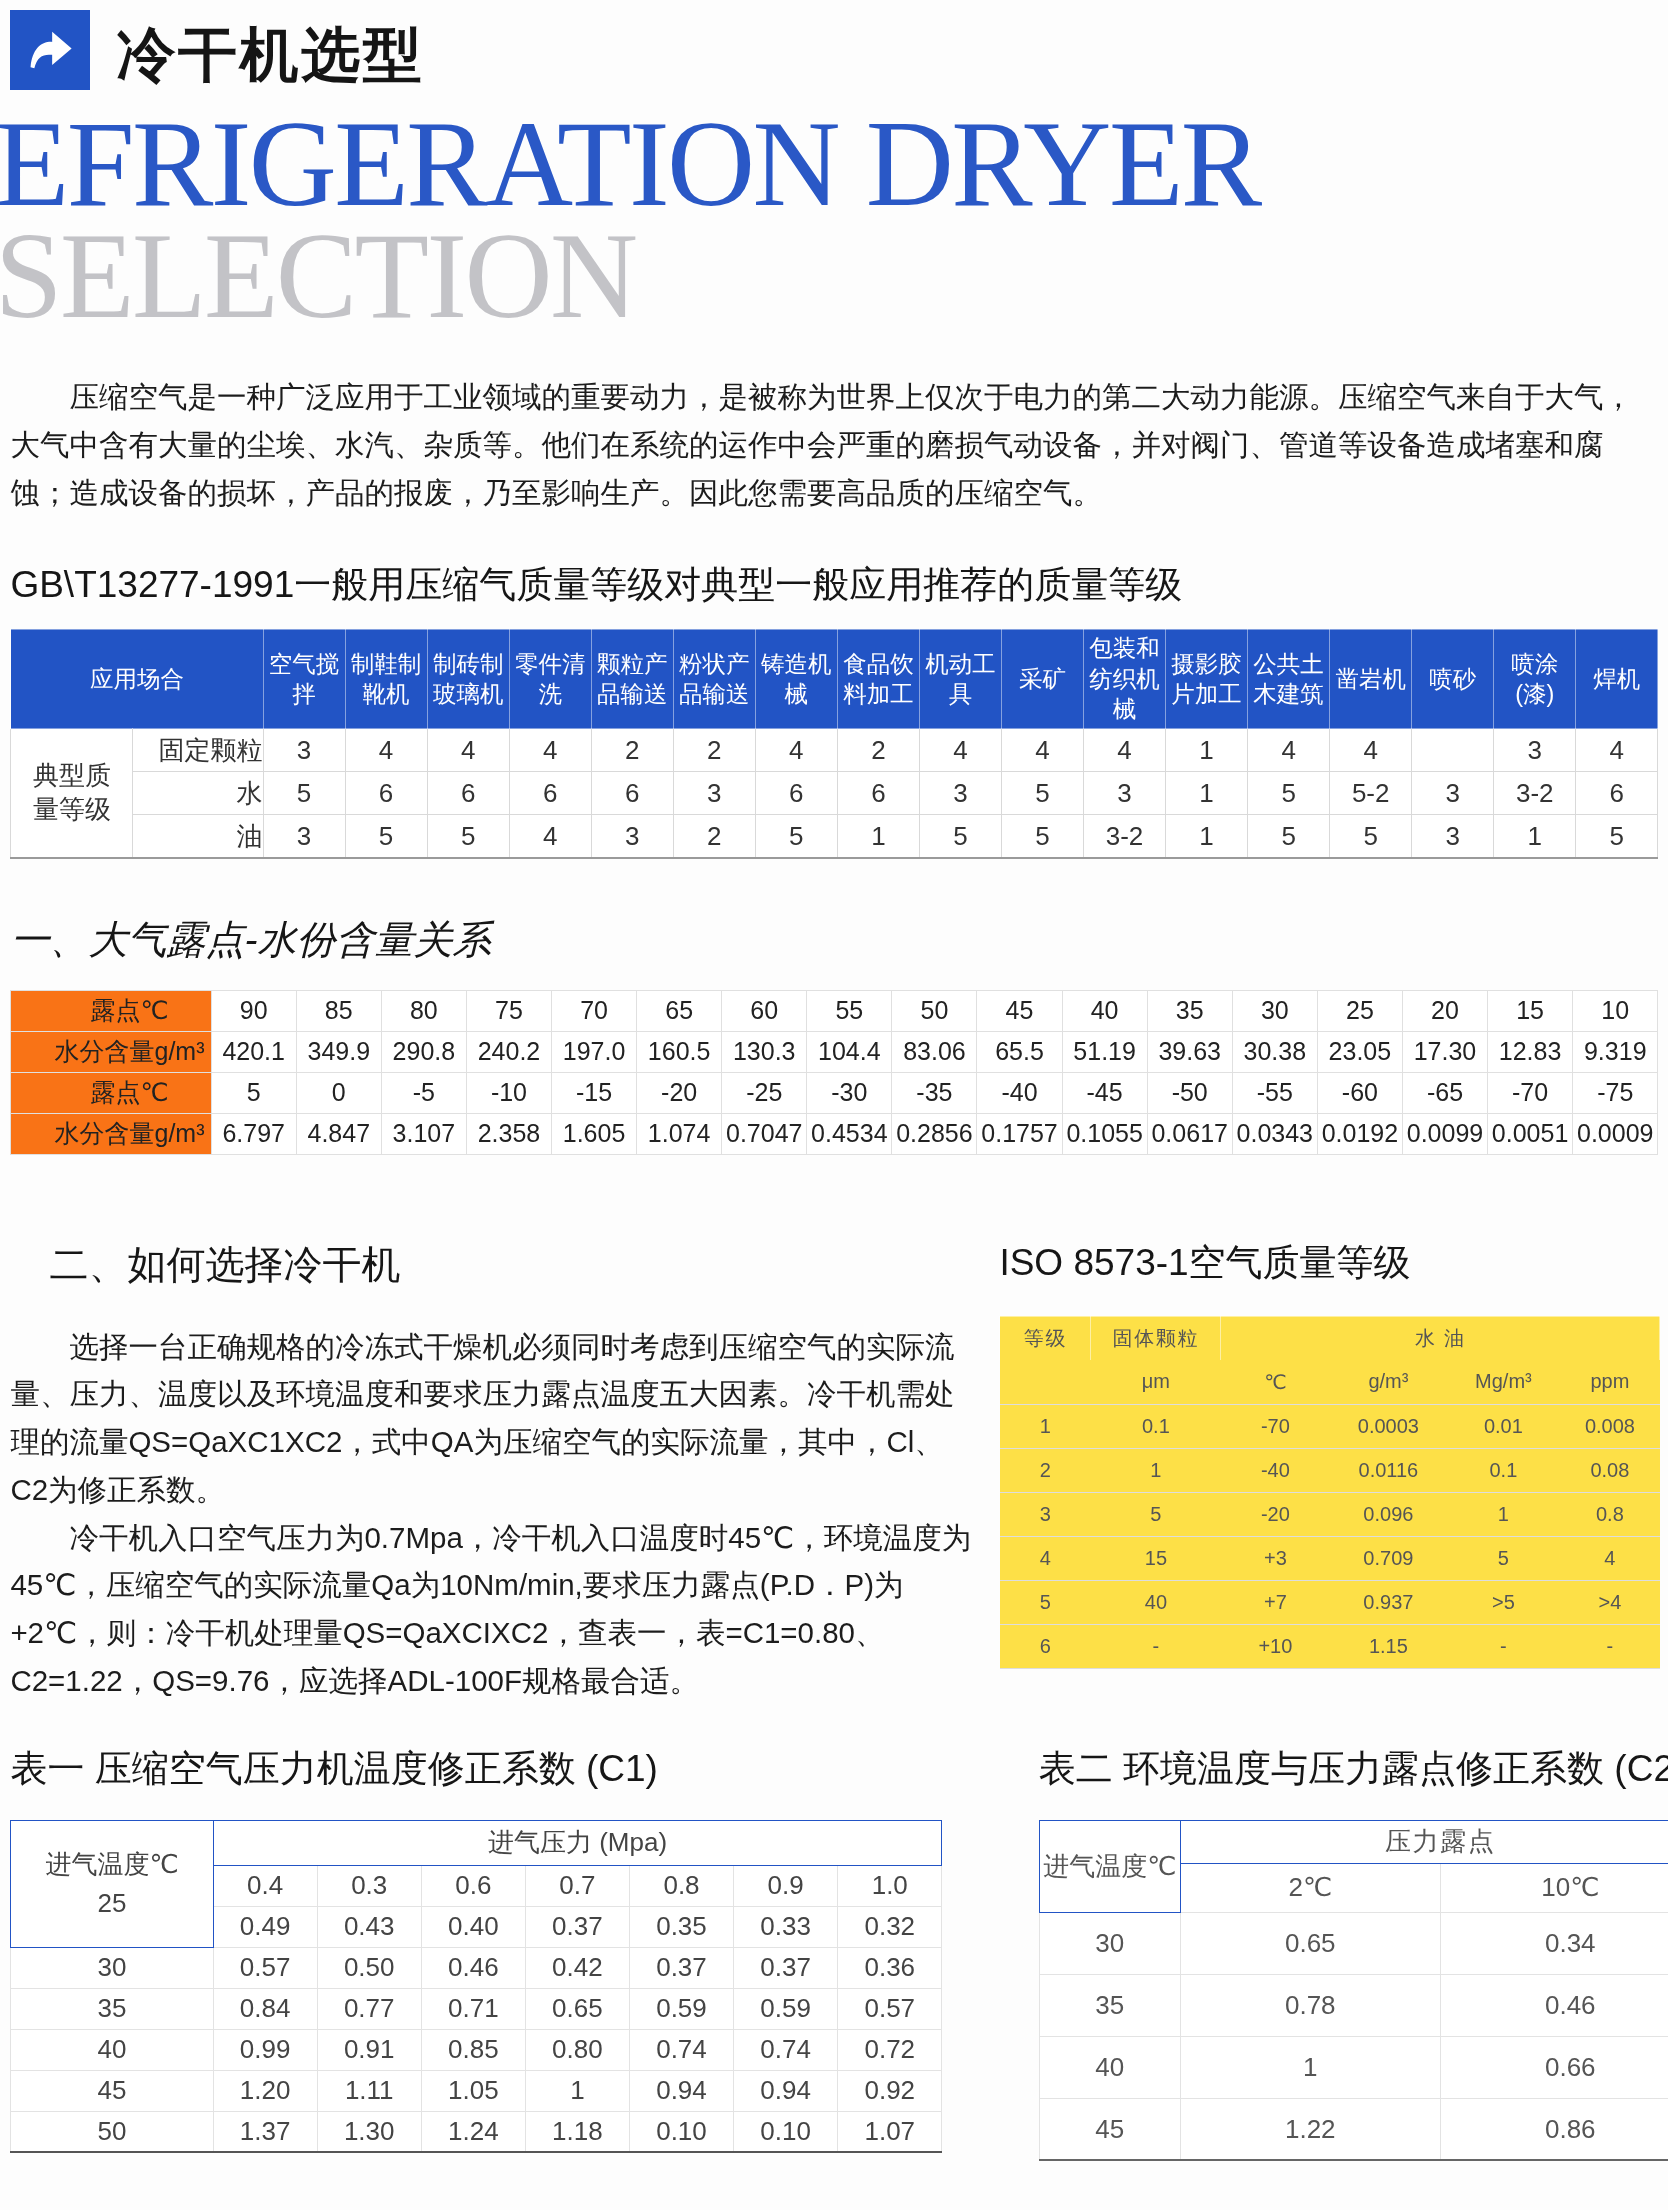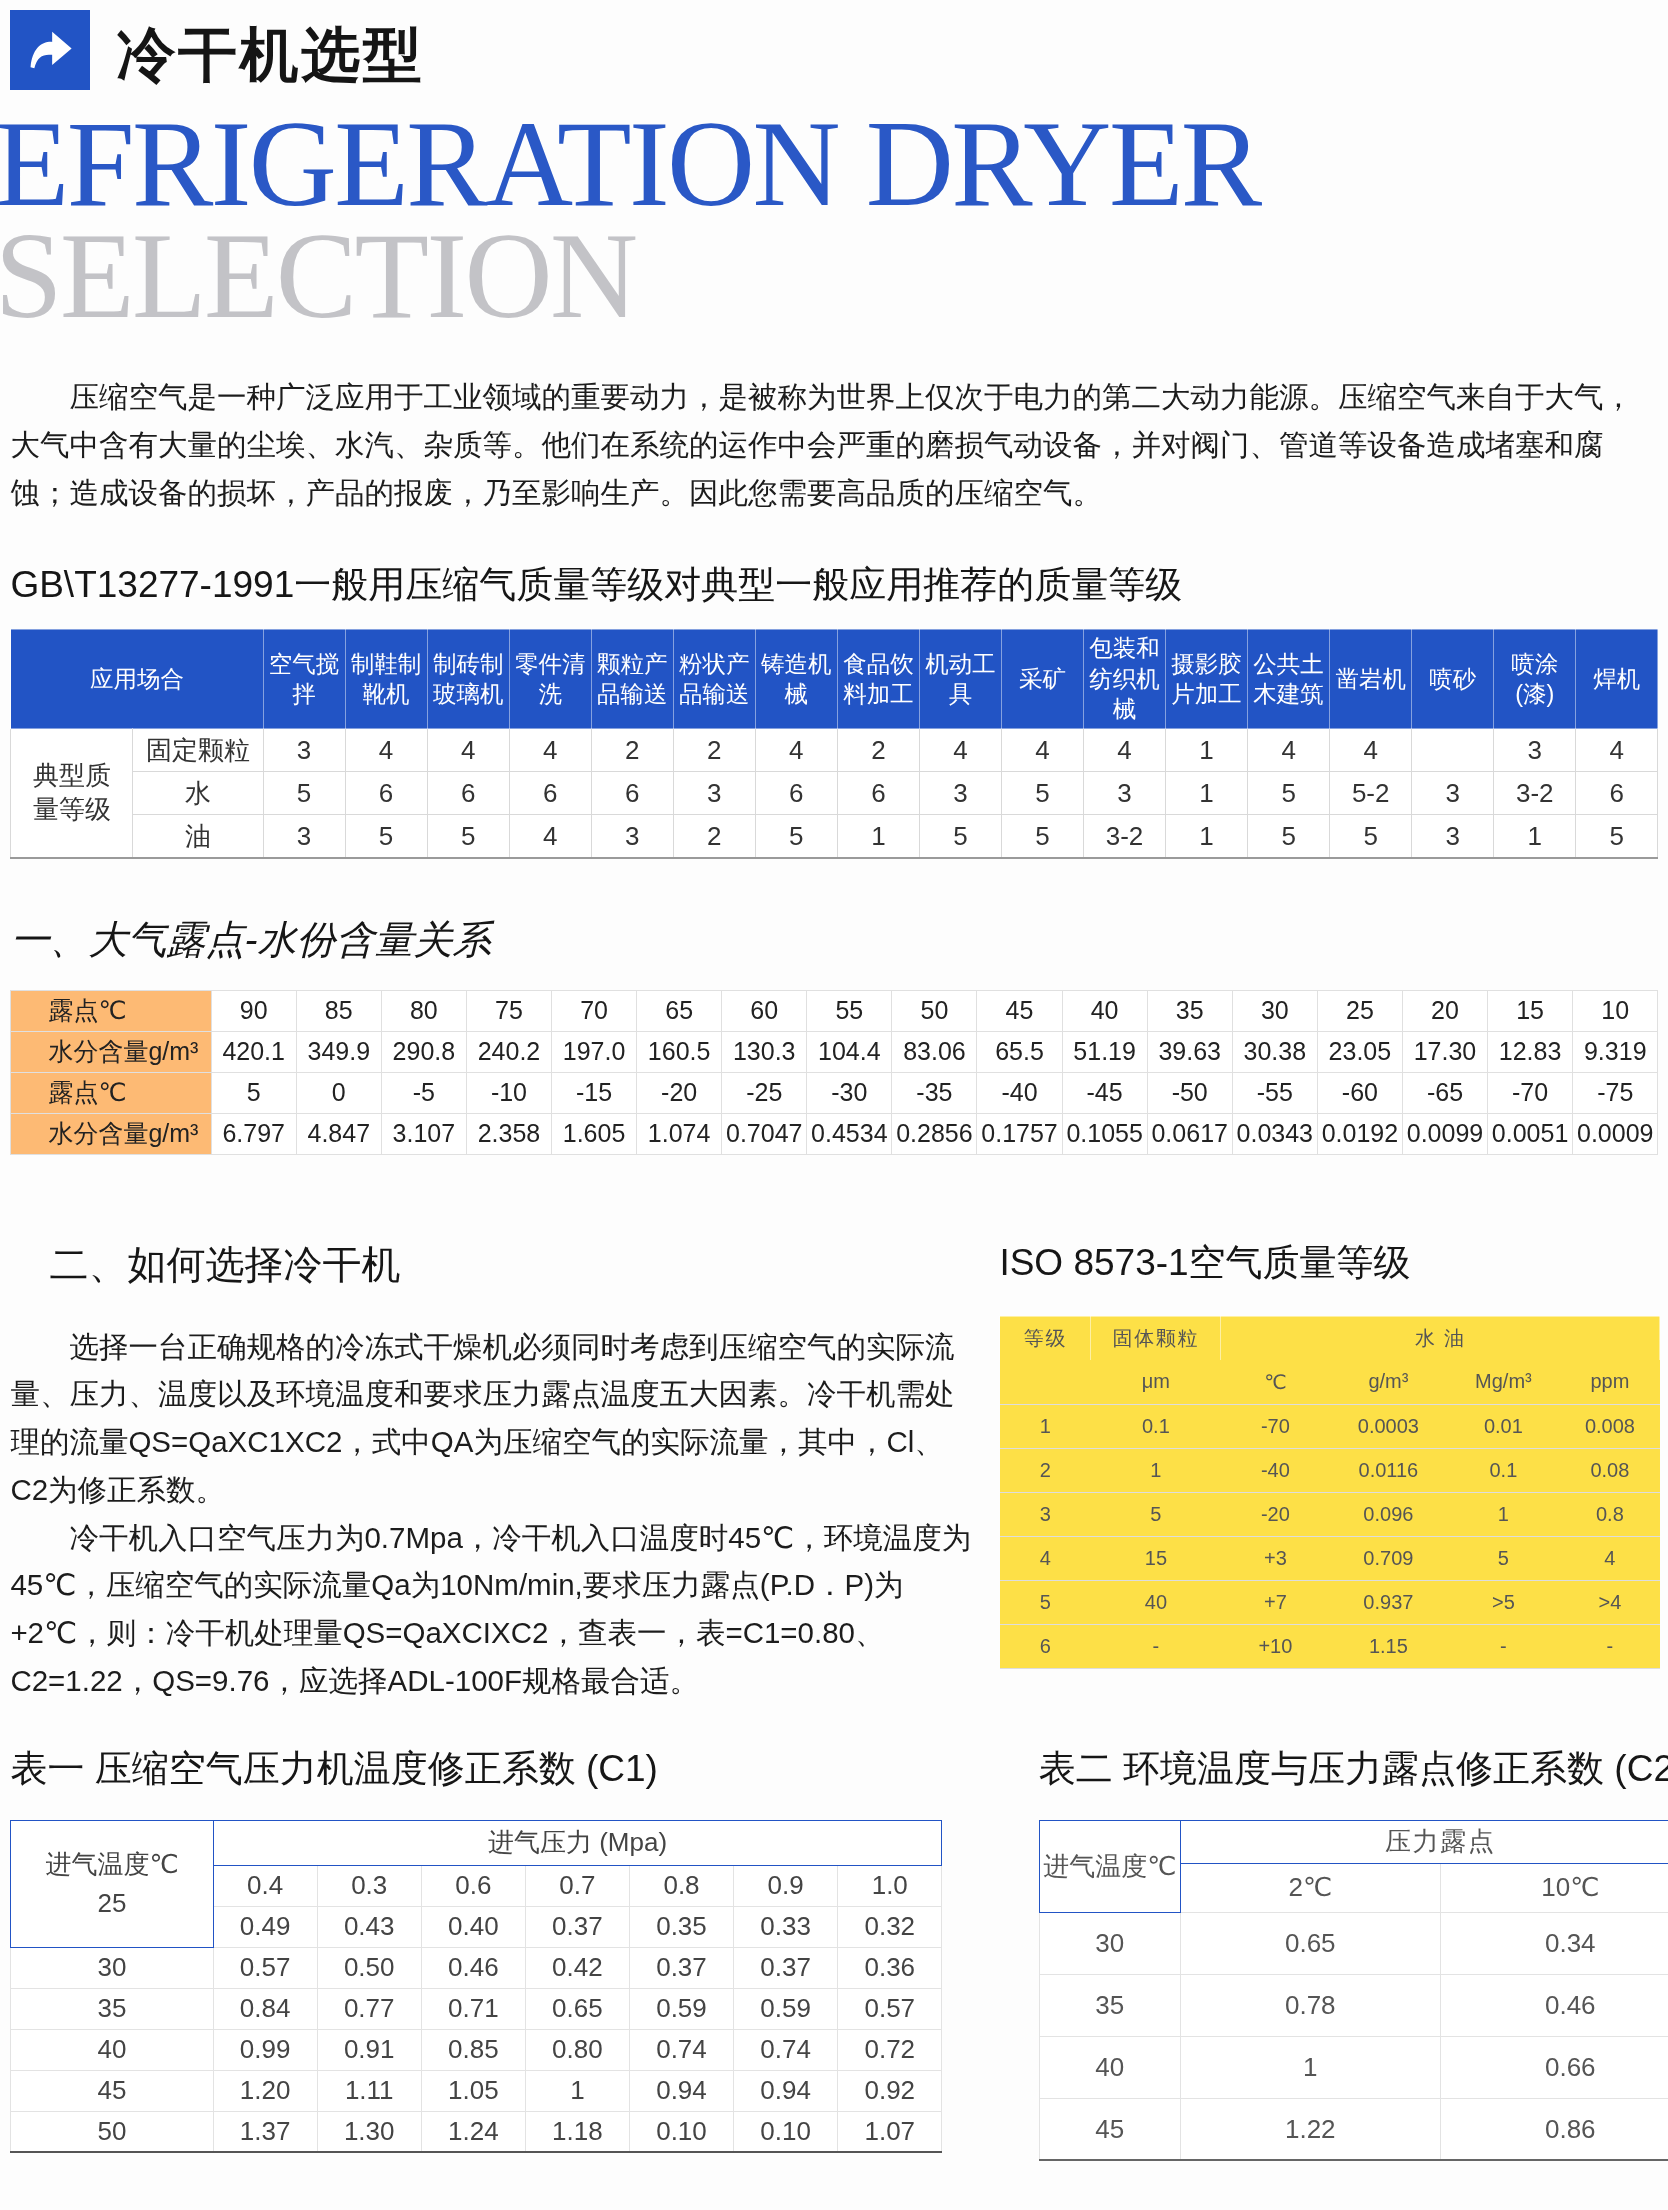--- a/index.html
+++ b/index.html
@@ -33,32 +33,32 @@
   
   .gb-table { margin:19px 0 0 10.4px; width:1648px; border-top:1.7px solid #aaa; border-bottom:2.6px solid #9a9a9a; }
   .gb-table thead tr { height:97px; }
   .gb-table th {
     background:#2254c5; color:#fff; font-weight:normal; font-size:23.5px; line-height:1.3;
     border:0.9px solid rgba(255,255,255,.45); padding:3.5px 1.7px;
   }
   .gb-table tbody tr { height:43px; }
   .gb-table tbody td { border:0.9px solid #d9d9d9; font-size:26px; color:#333; background:#fff; }
   .gb-group { font-size:24px; color:#444; line-height:1.3; padding:0 8.7px; }
-  .gb-rowlab { font-size:24px; color:#444; }
+  .gb-rowlab { font-size:24px; color:#444;text-align:right; }
   .gbc-g { width:122px; } .gbc-s { width:130px; } .gbc-v { width:82px; }
   
   .sec1-title { margin:54px 0 0 10.4px;font-style:italic; }
   .dew-table { margin:22.6px 0 0 10.4px; width:1648px; border-top:1.7px solid #999; border-bottom:1.7px solid #888; }
   .dew-table tr { height:41px; }
   .dew-label {
     background:#2254c5; color:#fff; font-size:26px; text-align:left; padding-left:37px;
     border:0.9px solid #f2f2f2;
   }
   .dew-table td { border:0.9px solid #e0e0e0; font-size:25px; color:#222; background:#fff; }
-  .dew-table td.dew-label { background:#fdba74; }
+  .dew-table td.dew-label { background:#f97316;text-align:center; }
   .dwc-l { width:200px; } .dwc-v { width:85px; }
   
   .mid-section { display:flex; margin-top:83px; padding:0 10.4px; align-items:flex-start; }
   .mid-left { width:965px; flex:0 0 auto; }
   .sec2-text { margin-top:31px; font-size:29.5px; line-height:1.62; color:#1c1c1c; }
   .sec2-text p { text-indent:2em; }
   .mid-right { flex:1; margin-left:24px; }
   .iso-table { margin-top:28px; width:100%; border-bottom:1.7px solid #888; }
   .iso-head { height:47px; }
   .iso-blue { background:#2254c5; color:#fff; font-size:25px; border:0.9px solid rgba(255,255,255,.5); letter-spacing:1.7px; }

